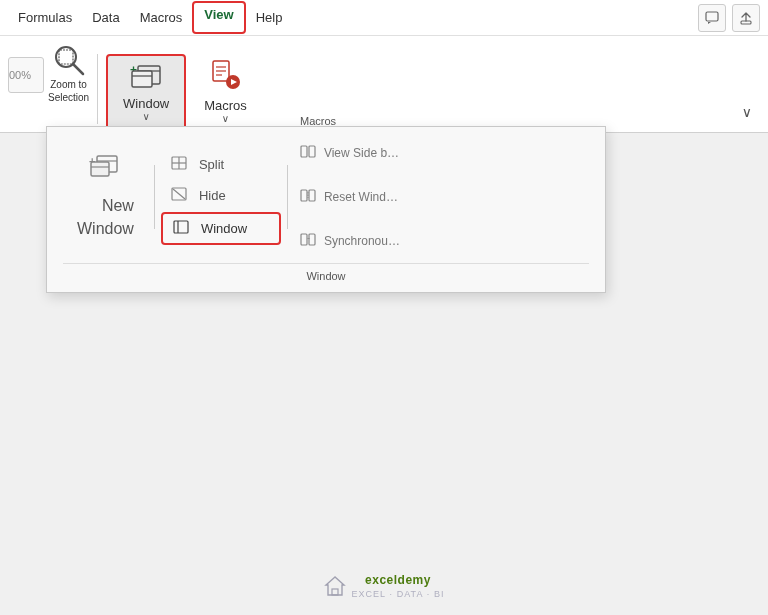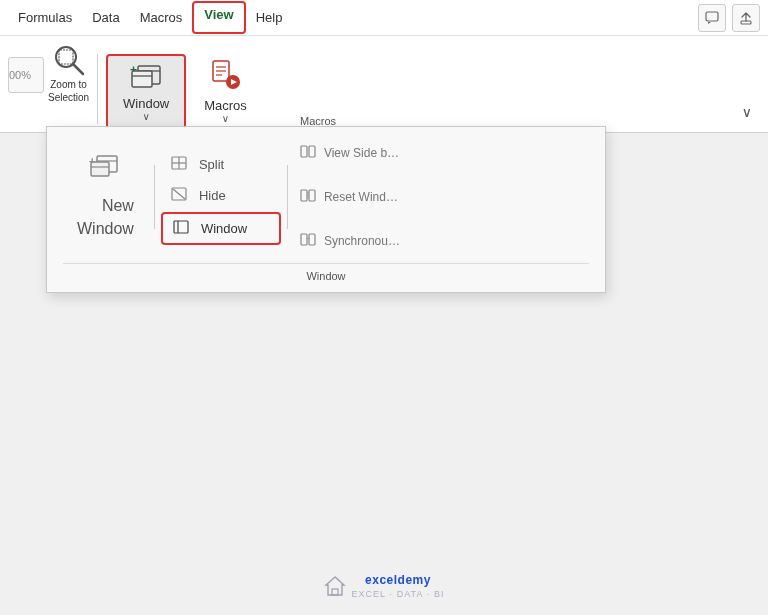--- a/index.html
+++ b/index.html
@@ -281,21 +281,21 @@
       bottom: 16px;
       left: 0;
       width: 100%;
       display: flex;
       align-items: center;
       justify-content: center;
       gap: 6px;
     }
     .brand-text {
       font-size: 12px;
-      color: #1d4ed8;
+      color: #4d7c0f;
       text-align: center;
       line-height: 1.4;
       font-weight: 600;
       letter-spacing: 0.5px;
     }
     .brand-sub {
       font-size: 9px;
       color: #b0b0c0;
       text-align: right;
       letter-spacing: 1px;

